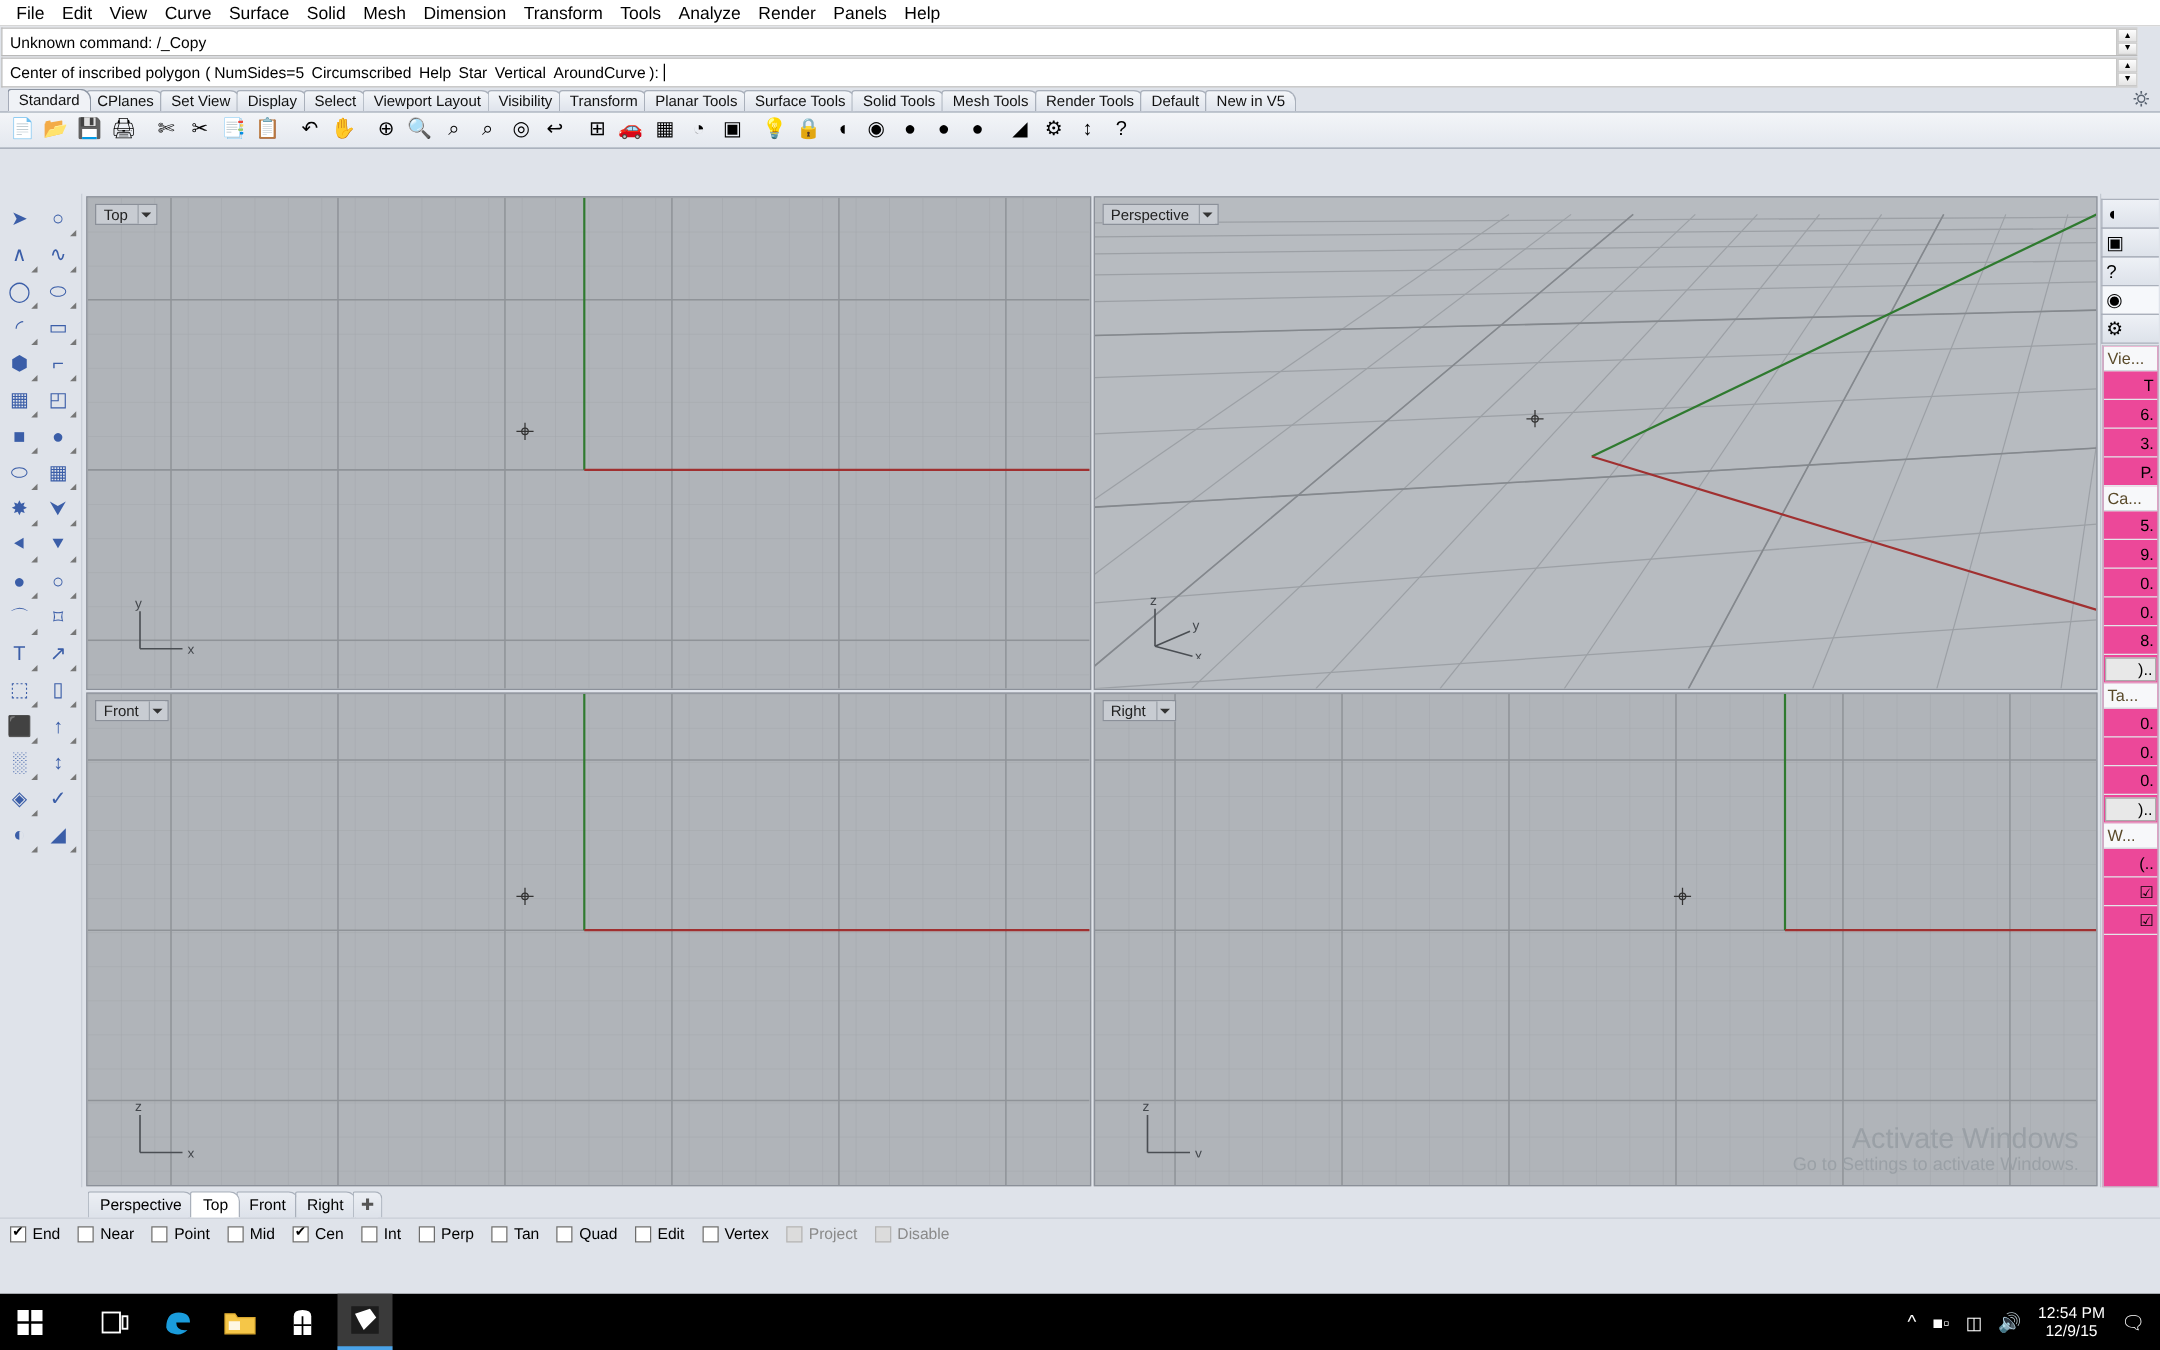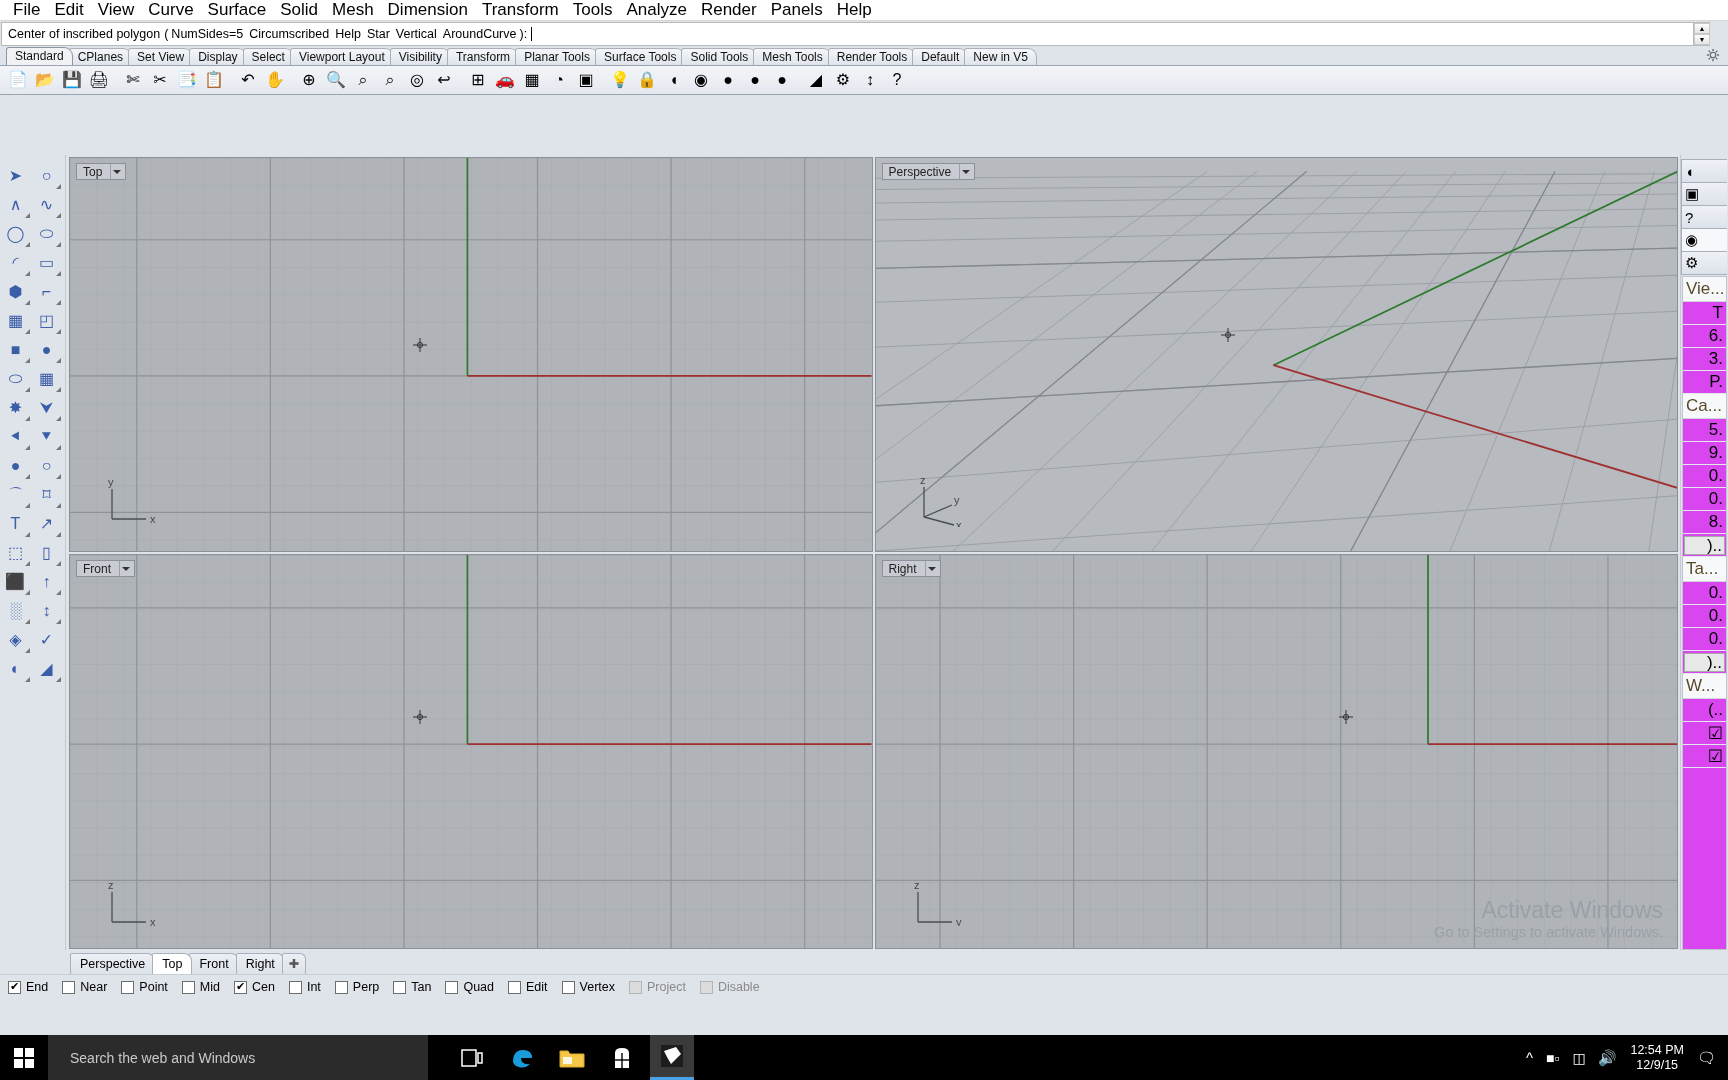--- a/index.html
+++ b/index.html
@@ -28,21 +28,21 @@
   .titlebar .tb-title{ font-size:13px; color:#000; flex:1 1 auto;}
   .win-btns{ display:flex; height:27px;}
   .win-btn{ width:46px;height:27px; display:flex;align-items:center;justify-content:center;
     font-size:14px; color:#333; cursor:default;}
 
   
   .menubar{
     height:21px; background:#ffffff; display:flex; align-items:center;
     padding-left:6px; border-bottom:1px solid #d6d6d6;
   }
-  .menubar .mi{ padding:1px 7px; font-size:17px; color:#000; cursor:default;}
+  .menubar .mi{ padding:1px 7px; font-size:14px; color:#000; cursor:default;}
 
   
   .cmdhist{
     height:23px; background:#fff; border:1px solid #b9b9b9; border-right:none;
     display:flex; align-items:center; padding-left:6px; font-size:12.5px;
     margin:1px 18px 0 1px; position:relative;
   }
   .cmdline{
     height:24px; background:#fff; border:1px solid #b9b9b9; border-right:none;
     display:flex; align-items:center; padding-left:6px; font-size:12.5px;
@@ -133,22 +133,22 @@
   .watermark .w2{font-size:14.5px;}
 
   
   .rightpal{ width:48px; background:#dfe3ea; border-left:1px solid #c4c9d2;
     display:flex; flex-direction:column;}
   .rp-tabs{display:flex;flex-direction:column;align-items:flex-start;padding-top:4px;}
   .rp-tab{width:46px;height:24px;display:flex;align-items:center;padding-left:3px;
     background:linear-gradient(#eef1f6,#dde2ea);border:1px solid #aab0bb;
     border-right:none;margin-bottom:-1px;cursor:default;}
   .rp-tab.active{background:#f6f8fb;}
-  .rp-panel{flex:1 1 auto;background:#d946ef;border:1px solid #c0c5cd;margin:2px 1px 0 1px;
-    font-size:17px;overflow:hidden;}
+  .rp-panel{flex:1 1 auto;background:#ec4899;border:1px solid #c0c5cd;margin:2px 1px 0 1px;
+    font-size:13px;overflow:hidden;}
   .rp-hdr{padding:2px 3px;border-bottom:1px solid #d4d8de;color:#5a4a2a;background:#f7f8fa;}
   .rp-row{display:flex;border-bottom:1px solid #e3e6ea;height:23px;align-items:center;}
   .rp-row .v{flex:1;text-align:right;padding-right:3px;}
   .rp-row .vbox{flex:1;text-align:right;padding-right:2px;background:#e8e8e8;
     border:1px solid #a9a9a9;margin:1px;height:19px;line-height:17px;}
 
   
   .bottom{ position:absolute; left:0; right:0; bottom:45px; height:85px; background:#dfe3ea;}
   .vptabs{ height:24px; display:flex; align-items:flex-end; padding-left:70px;}
   .vptab{
@@ -204,20 +204,27 @@
       <div class="mi">Mesh</div>
       <div class="mi">Dimension</div>
       <div class="mi">Transform</div>
       <div class="mi">Tools</div>
       <div class="mi">Analyze</div>
       <div class="mi">Render</div>
       <div class="mi">Panels</div>
       <div class="mi">Help</div>
     </div>
 
+  <div class="cmdhist">
+    <span>Unknown command: /_Copy</span>
+    <div class="spin">
+      <div>▲</div>
+      <div>▼</div>
+    </div>
+  </div>
 
   <div class="cmdline">
     <span class="cmd-prompt">Center of inscribed polygon</span>
     <span style="margin-left:4px">(</span>
     <span id="cmd-options"><span class="cmd-opt">NumSides=5</span><span class="cmd-opt">Circumscribed</span><span class="cmd-opt">Help</span><span class="cmd-opt">Star</span><span class="cmd-opt">Vertical</span><span class="cmd-opt">AroundCurve</span></span>
     <span>):</span>
     <span class="caret"></span>
     <div class="spin">
       <div>▲</div>
       <div>▼</div>
@@ -874,23 +881,20 @@
 
   <div class="winbar">
     <div class="startbtn">
       <svg width="22" height="22" viewBox="0 0 22 22">
         <rect x="1" y="1" width="9" height="9" fill="#fff"></rect>
           <rect x="12" y="1" width="9" height="9" fill="#fff"></rect>
         <rect x="1" y="12" width="9" height="9" fill="#fff"></rect>
           <rect x="12" y="12" width="9" height="9" fill="#fff"></rect>
       </svg>
     </div>
-    <div class="searchbox">
-      <span>Search the web and Windows</span>
-    </div>
     <div class="tbicons">
       <div class="tbi">
         <svg width="22" height="20" viewBox="0 0 22 20">
           <rect x="1" y="2" width="14" height="16" fill="none" stroke="#fff" stroke-width="1.5"></rect>
           <rect x="17" y="5" width="4" height="10" fill="none" stroke="#fff" stroke-width="1.5"></rect>
         </svg>
       </div>
       <div class="tbi">
         <svg width="26" height="26" viewBox="0 0 26 26">
           <path d="M4 17 Q4 5 14 5 Q23 5 23 13 L12 13 Q12 20 21 19 Q16 24 10 22 Q5 21 4 17Z" fill="#1a9cdc"></path>

